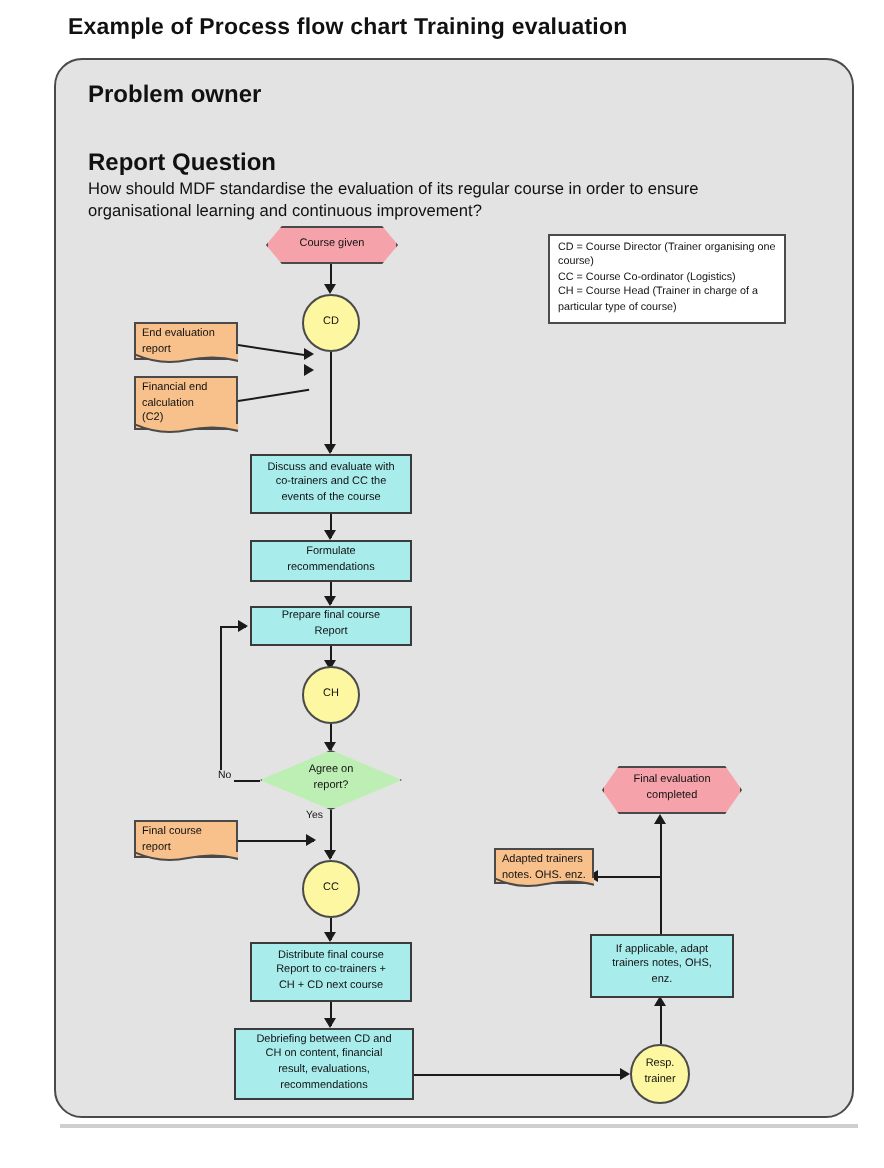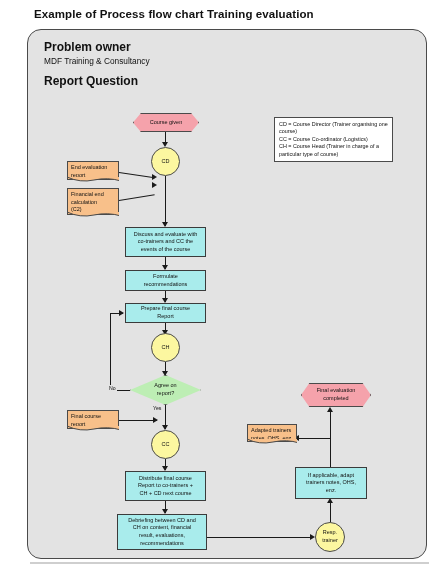--- a/index.html
+++ b/index.html
@@ -92,22 +92,22 @@
 <body>
 
 <div id="root">
 
   <div class="page-title">Example of Process flow chart Training evaluation</div>
 
   <div class="panel"></div>
   <div class="panel-shadow"></div>
 
   <div class="hdr-bold" style="left:44px;top:40px;">Problem owner</div>
-  <div class="hdr-norm" style="left:44px;top:56px;">MDF Training &amp; Consultancy</div>
   <div class="hdr-bold" style="left:44px;top:74px;">Report Question</div>
+  <div class="hdr-norm" style="left:44px;top:89px;width:350px;">How should MDF standardise the evaluation of its regular course in order to ensure organisational learning and continuous improvement?</div>
 
   <div class="legend">
     <span style="white-space:pre-line;">CD = Course Director (Trainer organising one course)
 CC = Course Co-ordinator (Logistics)
 CH = Course Head (Trainer in charge of a particular type of course)</span>
   </div>
 
   <div class="node hexw" style="left:133px;top:113px;width:66px;height:19px;">
     <div class="hex" style="position:absolute;inset:0;"></div>
     <div class="txt">Course given</div>

